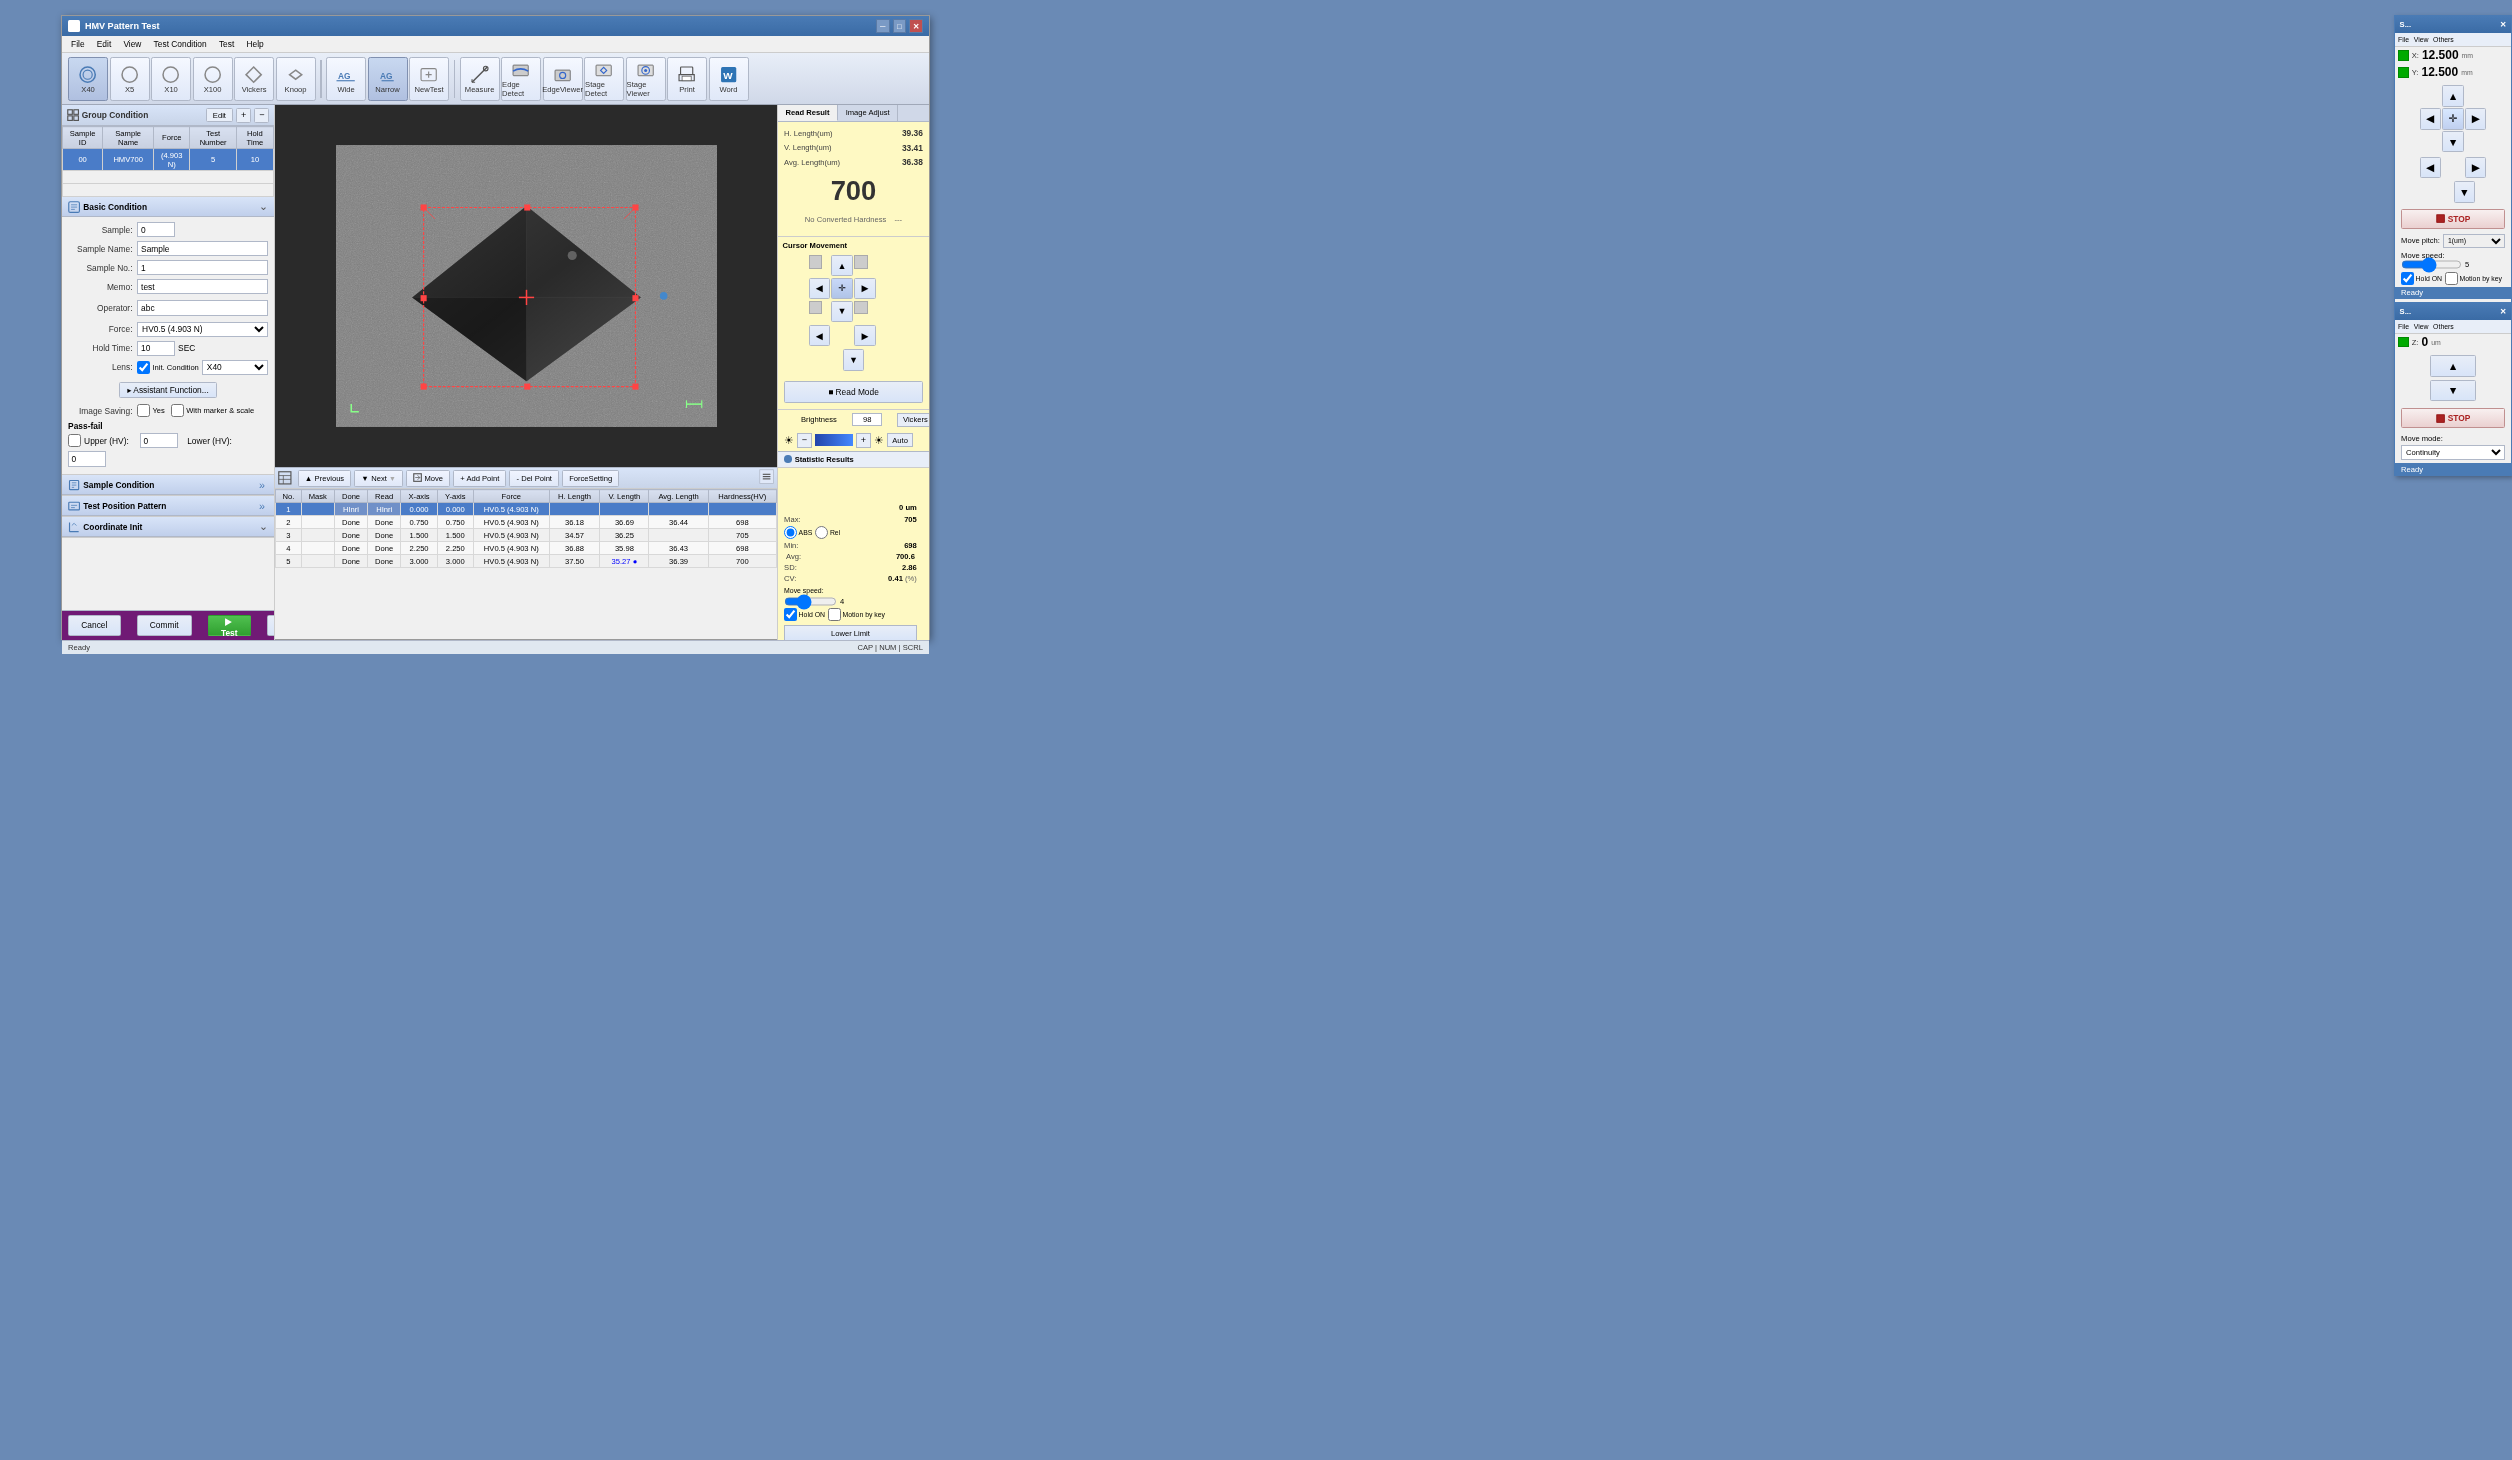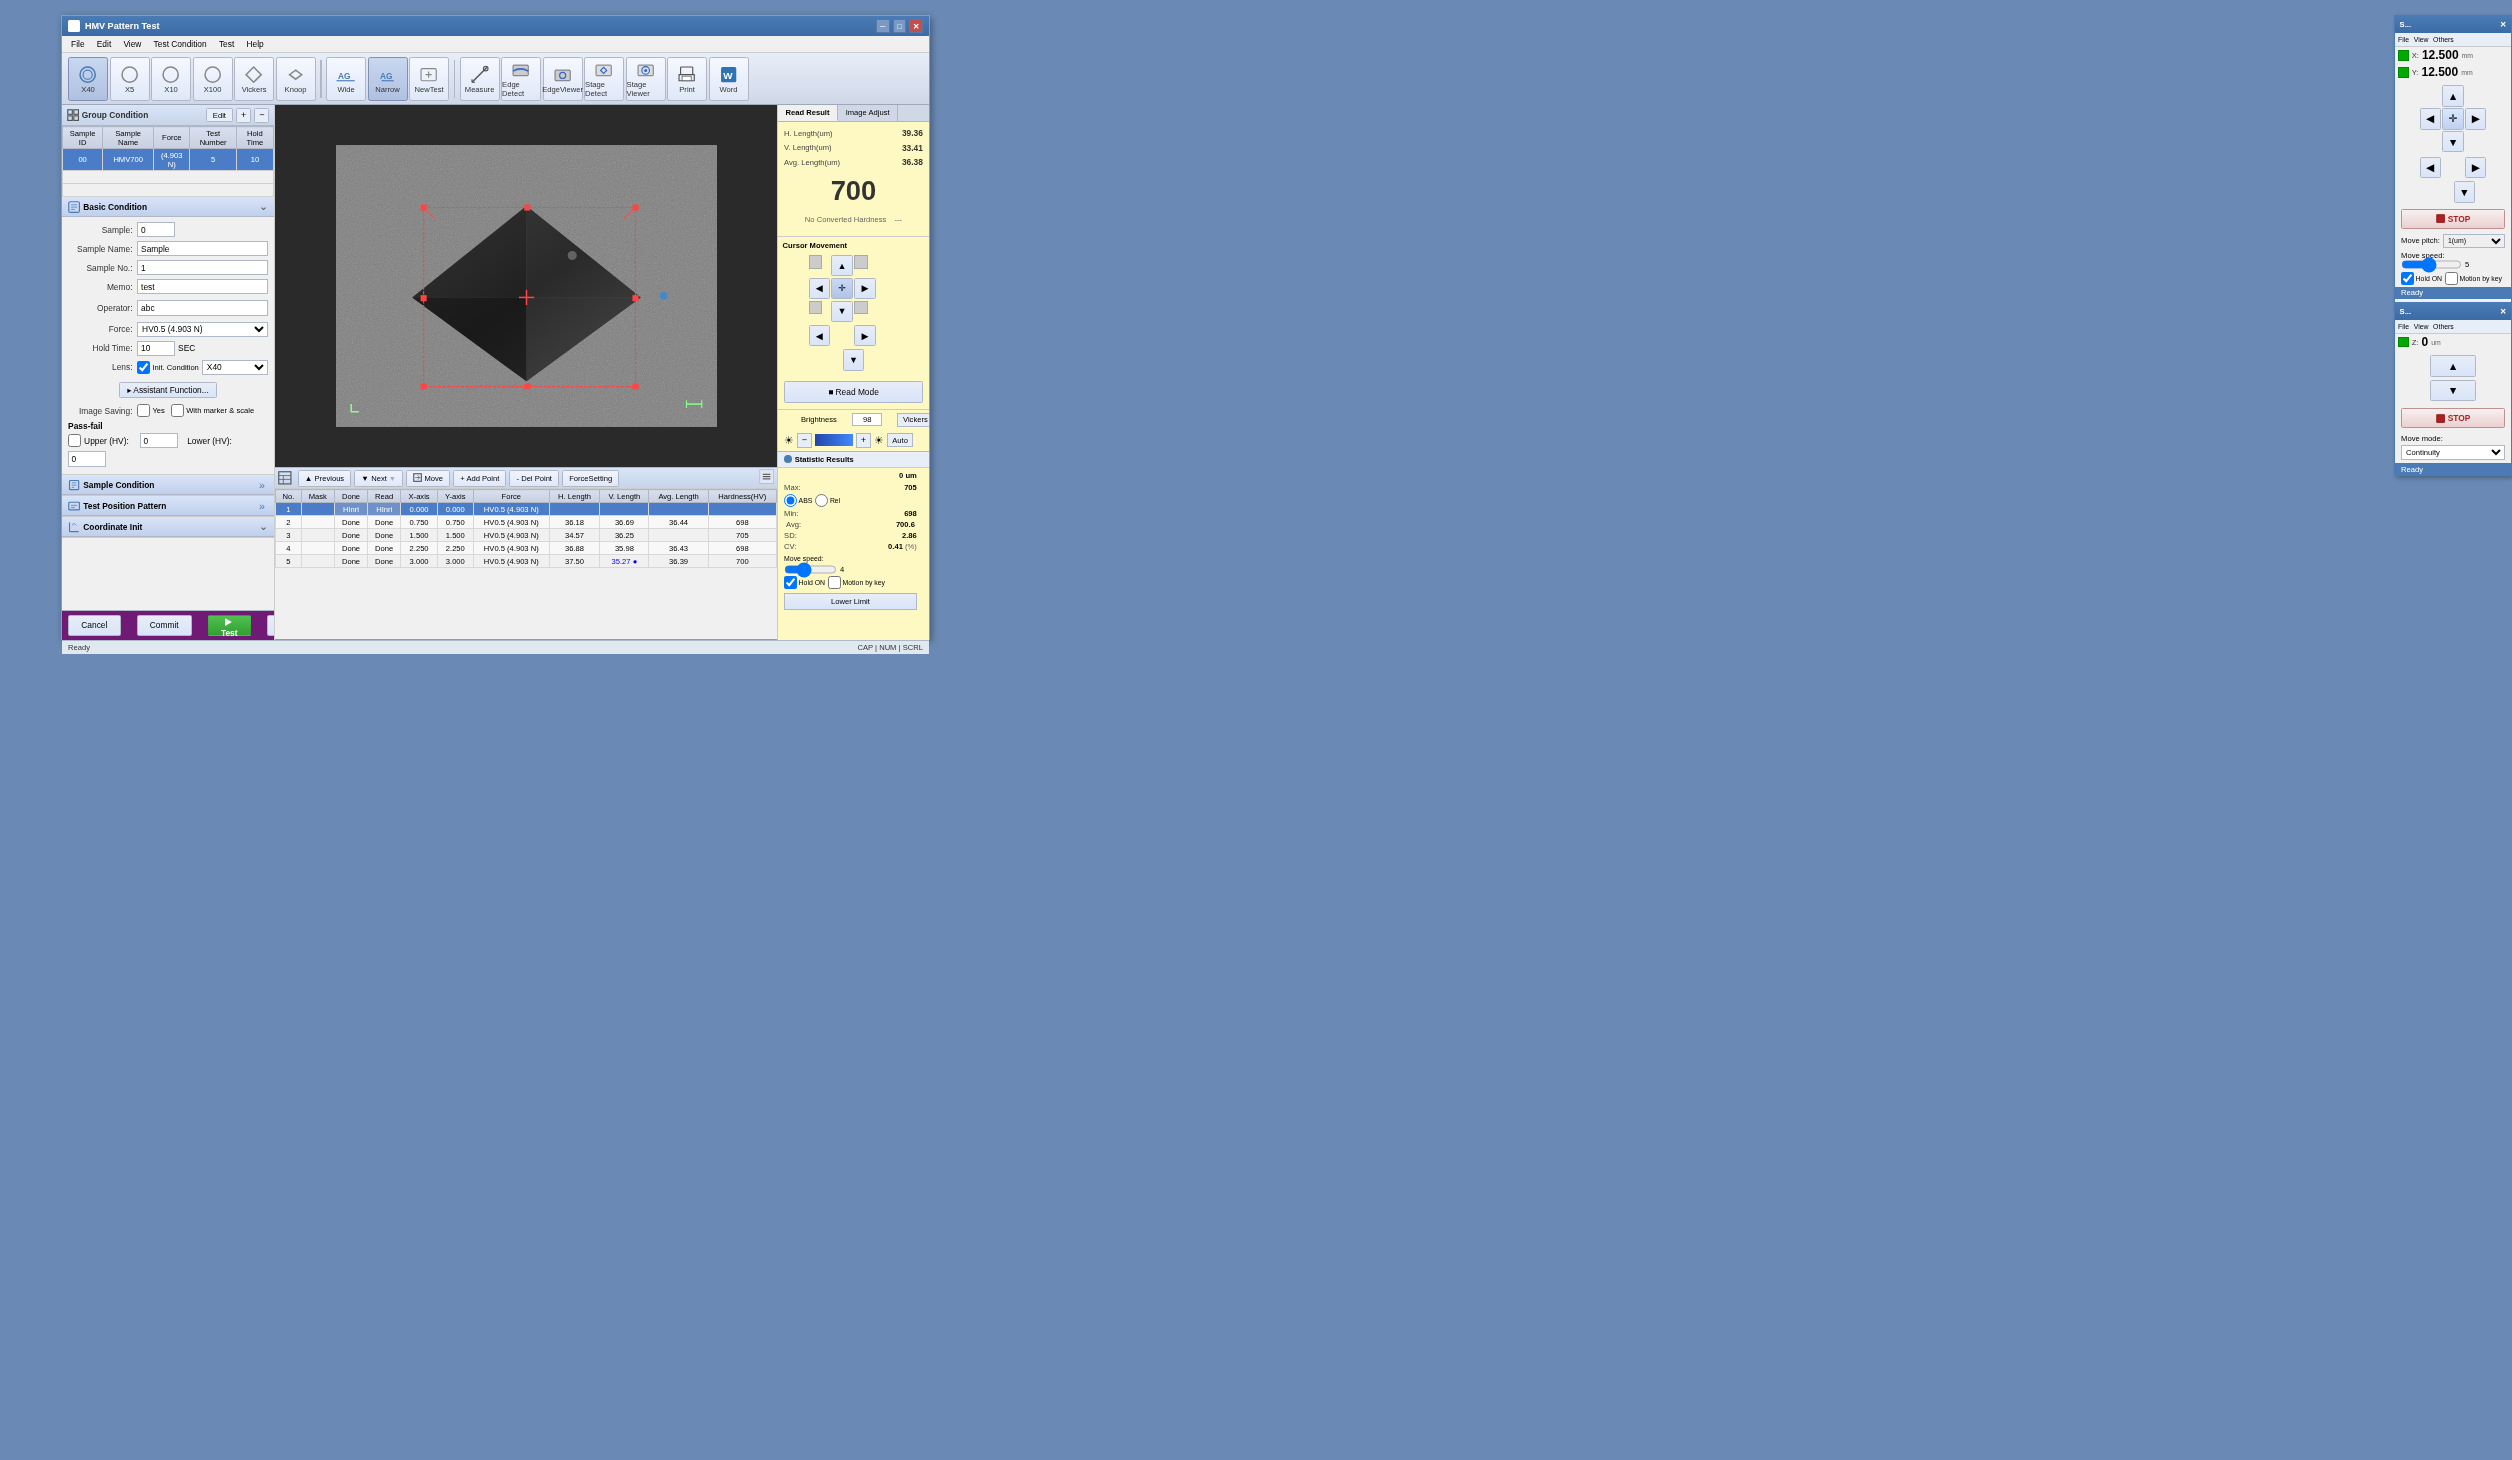--- a/index.html
+++ b/index.html
@@ -1124,21 +1124,21 @@
         <button class="bright-btn">+</button>
         <span style="font-size:10.7px">☀</span>
         <button class="brightness-setting">Auto</button>
       </div>
 
       <div style="border-top:1.5px solid #b0b8c8;flex:1;overflow:auto">
         <div style="display:flex;align-items:center;gap:3px;padding:3px 6.1px;background:#e8eef8;border-bottom:0.8px solid #ccc">
           <div class="stats-dot"></div>
           <span style="font-size:7.6px;font-weight:bold">Statistic Results</span>
         </div>
-        <div style="padding:0 6.1px 0 0;">
+        <div style="padding:0 6.1px 0 0;margin-top:32px;">
           <div style="display:flex;align-items:center;padding:3px 6.1px;gap:3px">
             <span style="font-size:6.9px;flex:1"></span>
             <span style="font-size:7.6px;font-weight:bold">0 um</span>
           </div>
           <div class="stats-row" style="padding:0 6.1px">
             <span class="stats-label">Max:</span>
             <span class="stats-value">705</span>
           </div>
           <div style="display:flex;gap:3px;padding:0 6.1px;margin-bottom:1.5px">
             <label style="font-size:6.9px;display:flex;align-items:center;gap:1.5px">

